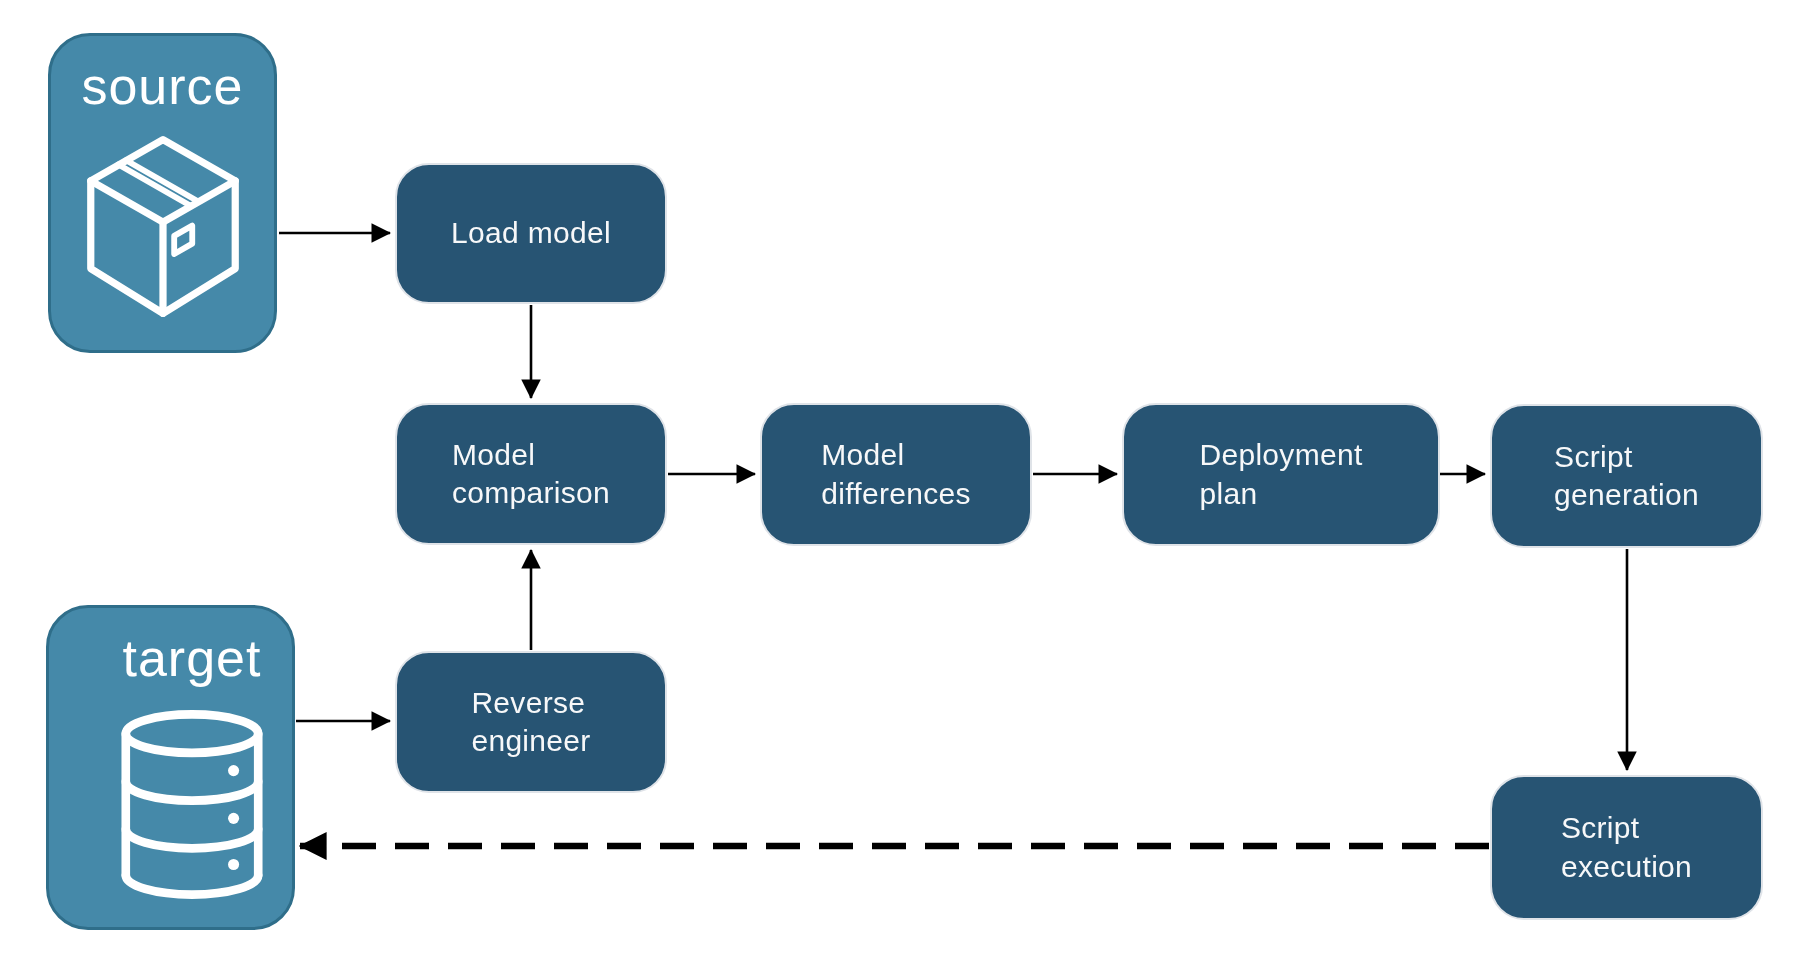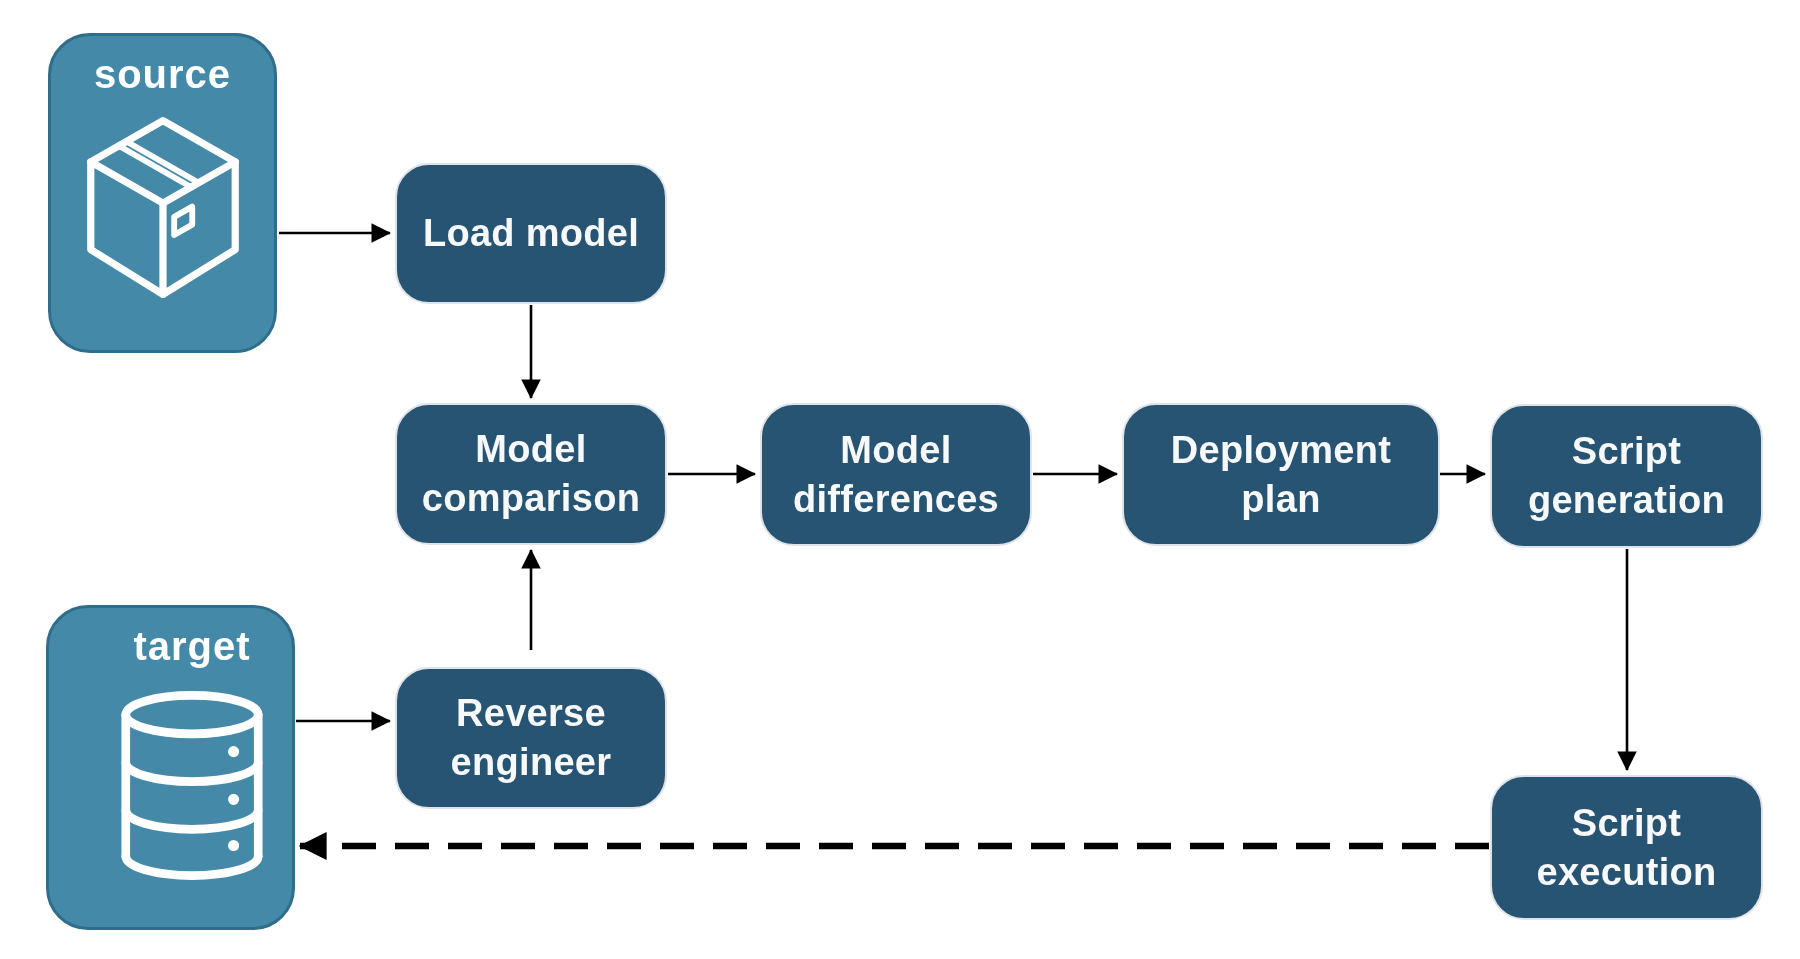--- a/index.html
+++ b/index.html
@@ -29,44 +29,42 @@
     background: #275473;
     border: 2px solid #dfe3e8;
     border-radius: 34px;
     box-sizing: border-box;
     display: flex;
     align-items: center;
     justify-content: center;
   }
   .step-label {
     color: #f7f8f9;
-    font-size: 38px;
+    font-size: 30px;
     line-height: 1.28;
-    text-align: center;
     white-space: pre-line;
     letter-spacing: 0.3px;
-    font-weight: bold;
   }
   
   .endpoint {
     position: absolute;
     background: #4589a9;
     border: 3px solid #2f6e8a;
     border-radius: 42px;
     box-sizing: border-box;
     display: flex;
     flex-direction: column;
     align-items: center;
   }
   .endpoint-label {
     color: #ffffff;
-    font-weight: 700;
-    font-size: 40px;
+    font-weight: 400;
+    font-size: 52px;
     letter-spacing: 1px;
-    margin-top: 16px;
+    margin-top: 22px;
     line-height: 1.1;
   }
   .endpoint-icon {
     display: block;
   }
   .endpoint-icon.pkg {
     width: 172px;
     margin-top: 16px;
   }
   .endpoint-icon.db {
@@ -142,21 +140,21 @@
   <div class="step" style="left:1122px; top:403px; width:318px; height:143px;">
     <span class="step-label">Deployment
 plan</span>
   </div>
 
   <div class="step" style="left:1490px; top:404px; width:273px; height:144px;">
     <span class="step-label">Script
 generation</span>
   </div>
 
-  <div class="step" style="left:395px; top:651px; width:272px; height:142px;margin-top:16px;">
+  <div class="step" style="left:395px; top:651px; width:272px; height:142px;">
     <span class="step-label">Reverse
 engineer</span>
   </div>
 
   <div class="step" style="left:1490px; top:775px; width:273px; height:145px;">
     <span class="step-label">Script
 execution</span>
   </div>
 
 </div>

